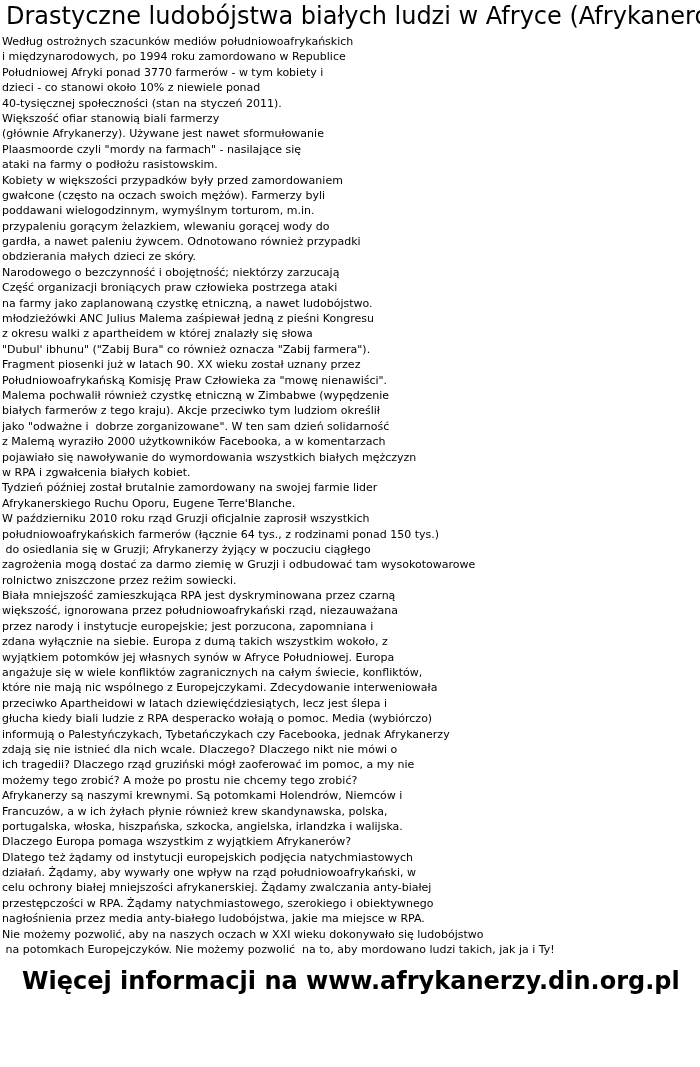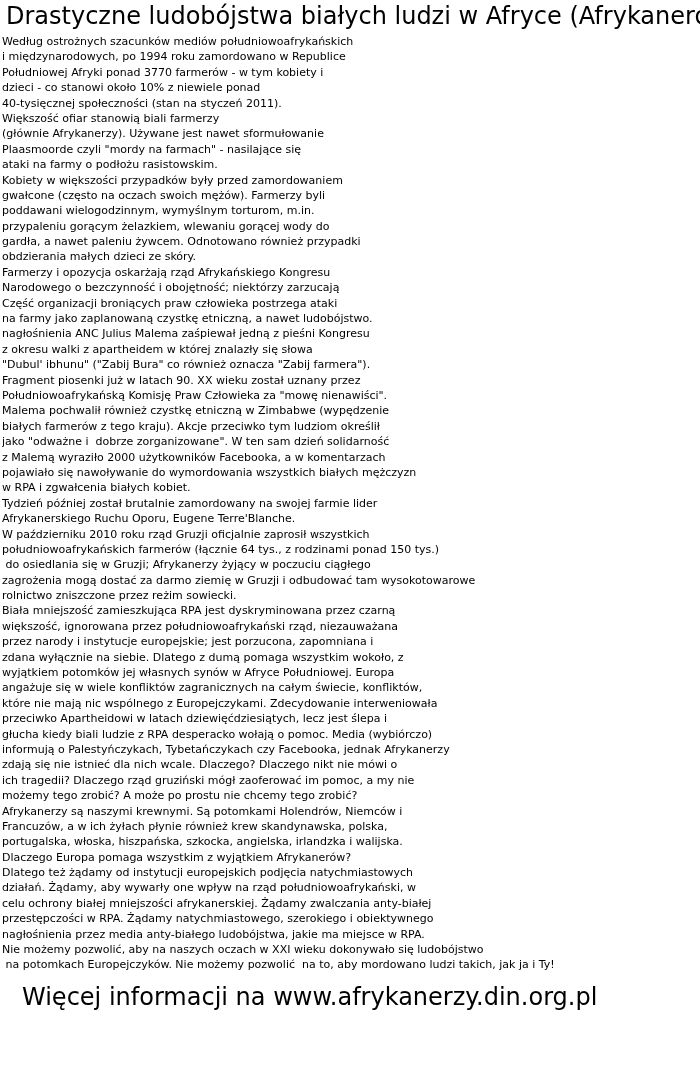--- a/index.html
+++ b/index.html
@@ -33,20 +33,21 @@
   .doc-body .text-line {
     white-space: pre;      
     overflow: hidden;
     height: 15.4px;
   }
   .doc-footer {
     margin: 9px 0 0 22px;
     font-size: 24px;
     line-height: 30px;
     white-space: nowrap;
+    font-weight: bold;
   }
 </style>
 </head>
 <body>
 
 <div class="page">
   <h1 class="doc-title">Drastyczne ludobójstwa białych ludzi w Afryce (Afrykanerów)!</h1>
 
   <div class="doc-body">
       <div class="text-line">Według ostrożnych szacunków mediów południowoafrykańskich</div>
@@ -57,46 +58,45 @@
       <div class="text-line">Większość ofiar stanowią biali farmerzy</div>
       <div class="text-line">(głównie Afrykanerzy). Używane jest nawet sformułowanie</div>
       <div class="text-line">Plaasmoorde czyli "mordy na farmach" - nasilające się</div>
       <div class="text-line">ataki na farmy o podłożu rasistowskim.</div>
       <div class="text-line">Kobiety w większości przypadków były przed zamordowaniem</div>
       <div class="text-line">gwałcone (często na oczach swoich mężów). Farmerzy byli</div>
       <div class="text-line">poddawani wielogodzinnym, wymyślnym torturom, m.in.</div>
       <div class="text-line">przypaleniu gorącym żelazkiem, wlewaniu gorącej wody do</div>
       <div class="text-line">gardła, a nawet paleniu żywcem. Odnotowano również przypadki</div>
       <div class="text-line">obdzierania małych dzieci ze skóry.</div>
-      <div class="text-line">Farmerzy i opozycja oskarżają rząd Afrykańskiego Kongresu</div>
       <div class="text-line">Narodowego o bezczynność i obojętność; niektórzy zarzucają</div>
       <div class="text-line">Część organizacji broniących praw człowieka postrzega ataki</div>
       <div class="text-line">na farmy jako zaplanowaną czystkę etniczną, a nawet ludobójstwo.</div>
-      <div class="text-line">nagłośnienia ANC Julius Malema zaśpiewał jedną z pieśni Kongresu</div>
+      <div class="text-line">młodzieżówki ANC Julius Malema zaśpiewał jedną z pieśni Kongresu</div>
       <div class="text-line">z okresu walki z apartheidem w której znalazły się słowa</div>
       <div class="text-line">"Dubul' ibhunu" ("Zabij Bura" co również oznacza "Zabij farmera").</div>
       <div class="text-line">Fragment piosenki już w latach 90. XX wieku został uznany przez</div>
       <div class="text-line">Południowoafrykańską Komisję Praw Człowieka za "mowę nienawiści".</div>
       <div class="text-line">Malema pochwalił również czystkę etniczną w Zimbabwe (wypędzenie</div>
       <div class="text-line">białych farmerów z tego kraju). Akcje przeciwko tym ludziom określił</div>
       <div class="text-line">jako "odważne i  dobrze zorganizowane". W ten sam dzień solidarność</div>
       <div class="text-line">z Malemą wyraziło 2000 użytkowników Facebooka, a w komentarzach</div>
       <div class="text-line">pojawiało się nawoływanie do wymordowania wszystkich białych mężczyzn</div>
       <div class="text-line">w RPA i zgwałcenia białych kobiet.</div>
       <div class="text-line">Tydzień później został brutalnie zamordowany na swojej farmie lider</div>
       <div class="text-line">Afrykanerskiego Ruchu Oporu, Eugene Terre'Blanche.</div>
       <div class="text-line">W październiku 2010 roku rząd Gruzji oficjalnie zaprosił wszystkich</div>
       <div class="text-line">południowoafrykańskich farmerów (łącznie 64 tys., z rodzinami ponad 150 tys.)</div>
       <div class="text-line"> do osiedlania się w Gruzji; Afrykanerzy żyjący w poczuciu ciągłego</div>
       <div class="text-line">zagrożenia mogą dostać za darmo ziemię w Gruzji i odbudować tam wysokotowarowe</div>
       <div class="text-line">rolnictwo zniszczone przez reżim sowiecki.</div>
       <div class="text-line">Biała mniejszość zamieszkująca RPA jest dyskryminowana przez czarną</div>
       <div class="text-line">większość, ignorowana przez południowoafrykański rząd, niezauważana</div>
       <div class="text-line">przez narody i instytucje europejskie; jest porzucona, zapomniana i</div>
-      <div class="text-line">zdana wyłącznie na siebie. Dlatego z dumą pomaga wszystkim wokoło, z</div>
+      <div class="text-line">zdana wyłącznie na siebie. Europa z dumą takich wszystkim wokoło, z</div>
       <div class="text-line">wyjątkiem potomków jej własnych synów w Afryce Południowej. Europa</div>
       <div class="text-line">angażuje się w wiele konfliktów zagranicznych na całym świecie, konfliktów,</div>
       <div class="text-line">które nie mają nic wspólnego z Europejczykami. Zdecydowanie interweniowała</div>
       <div class="text-line">przeciwko Apartheidowi w latach dziewięćdziesiątych, lecz jest ślepa i</div>
       <div class="text-line">głucha kiedy biali ludzie z RPA desperacko wołają o pomoc. Media (wybiórczo)</div>
       <div class="text-line">informują o Palestyńczykach, Tybetańczykach czy Facebooka, jednak Afrykanerzy</div>
       <div class="text-line">zdają się nie istnieć dla nich wcale. Dlaczego? Dlaczego nikt nie mówi o</div>
       <div class="text-line">ich tragedii? Dlaczego rząd gruziński mógł zaoferować im pomoc, a my nie</div>
       <div class="text-line">możemy tego zrobić? A może po prostu nie chcemy tego zrobić?</div>
       <div class="text-line">Afrykanerzy są naszymi krewnymi. Są potomkami Holendrów, Niemców i</div>

